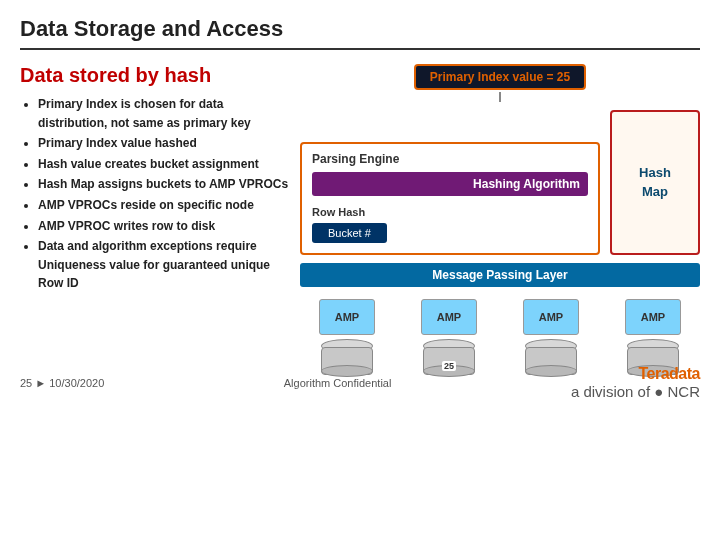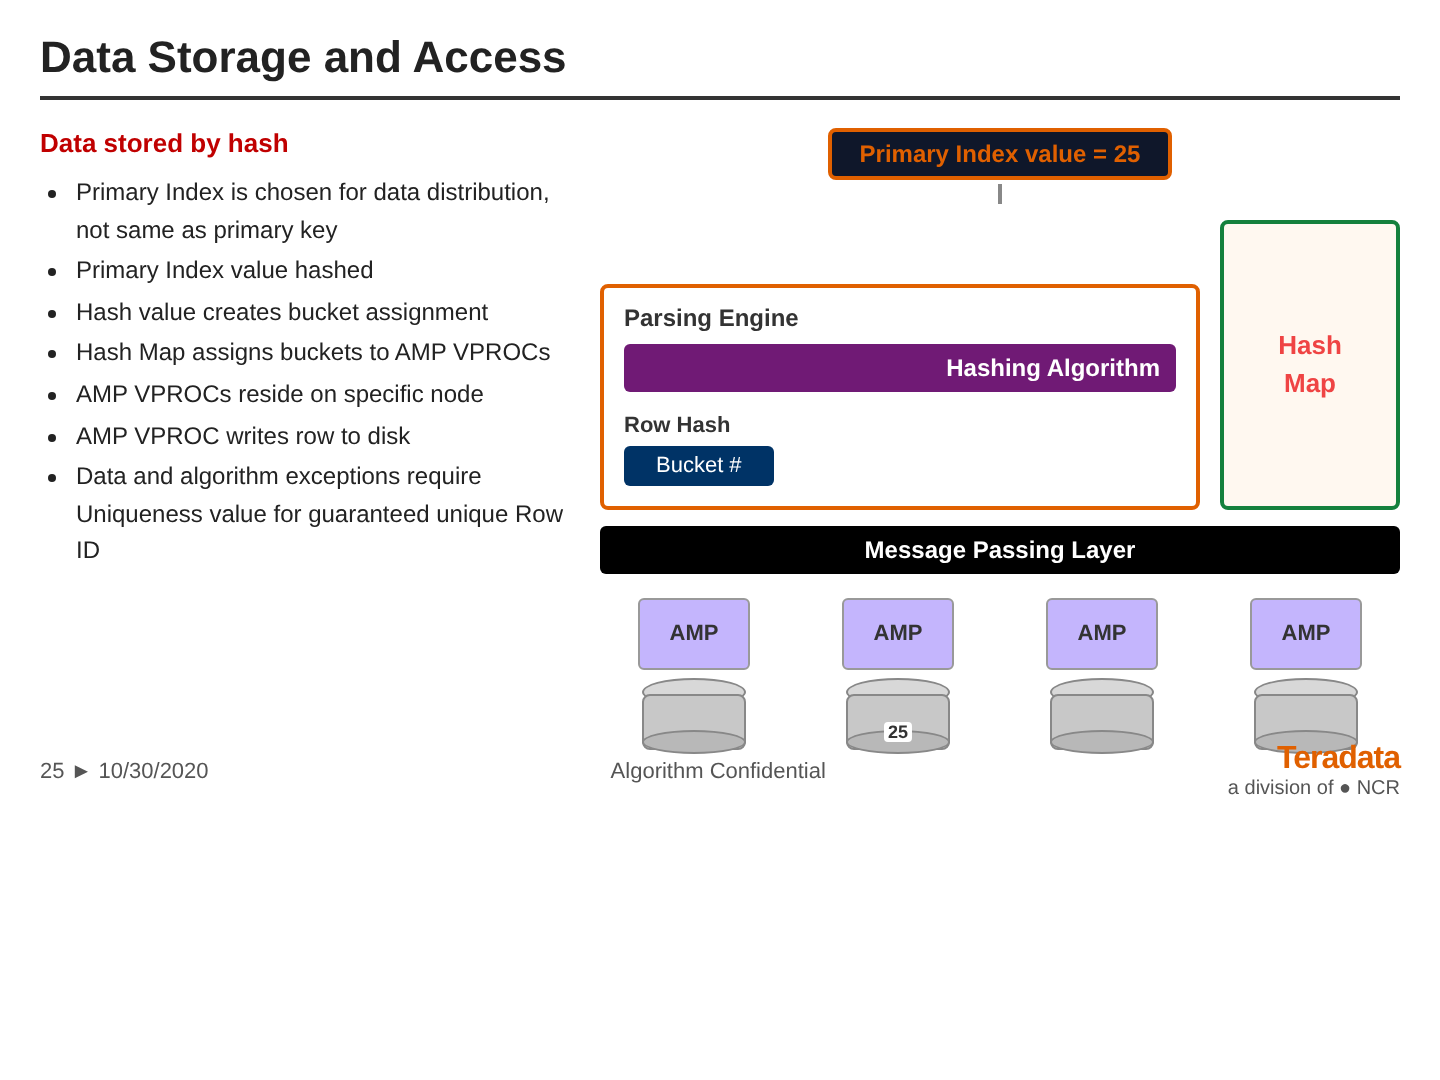--- a/index.html
+++ b/index.html
@@ -34,32 +34,33 @@
       gap: 10px;
     }
 
     
     .left-col {
       width: 270px;
       flex-shrink: 0;
     }
 
     .section-title {
-      font-size: 13px;
+      font-size: 20px;
       font-weight: bold;
       color: #c00000;
       margin-bottom: 8px;
     }
 
     .bullet-list {
       list-style: disc;
       padding-left: 18px;
       line-height: 1.55;
       font-size: 12px;
       color: #222;
+      font-weight: bold;
     }
 
     .bullet-list li {
       margin-bottom: 2px;
     }
 
     
     .right-col {
       flex: 1;
       display: flex;
@@ -114,25 +115,25 @@
       background: #003366;
       color: #fff;
       font-size: 11px;
       font-weight: normal;
       padding: 4px 16px;
       border-radius: 3px;
     }
 
     
     .hash-map-box {
-      border: 2px solid #15803d;
+      border: 2px solid #b91c1c;
       background: #fff8f0;
       font-size: 13px;
       font-weight: bold;
-      color: #ef4444;
+      color: #0c4a6e;
       padding: 10px 14px;
       border-radius: 4px;
       display: flex;
       align-items: center;
       justify-content: center;
       text-align: center;
       width: 90px;
       line-height: 1.4;
     }
 
@@ -142,21 +143,21 @@
       gap: 10px;
       align-items: stretch;
     }
 
     .parsing-wrapper {
       flex: 1;
     }
 
     
     .message-layer {
-      background: #000000;
+      background: #0369a1;
       color: #fff;
       font-size: 12px;
       font-weight: bold;
       text-align: center;
       padding: 5px 8px;
       border-radius: 3px;
     }
 
     
     .amp-row {
@@ -168,21 +169,21 @@
     }
 
     .amp-unit {
       display: flex;
       flex-direction: column;
       align-items: center;
       gap: 4px;
     }
 
     .amp-box {
-      background: #c4b5fd;
+      background: #7dd3fc;
       border: 1.5px solid #999;
       width: 56px;
       height: 36px;
       border-radius: 3px;
       display: flex;
       align-items: center;
       justify-content: center;
       font-size: 11px;
       font-weight: bold;
       color: #333;
@@ -271,21 +272,21 @@
     }
 
     .teradata-text {
       font-size: 16px;
       font-weight: bold;
       color: #e06000;
       letter-spacing: -0.5px;
     }
 
     .ncr-text {
-      font-size: 10px;
+      font-size: 15px;
       color: #555;
     }
 
     .line-v {
       width: 2px;
       background: #888;
       height: 10px;
       margin: 0 auto;
     }
 

